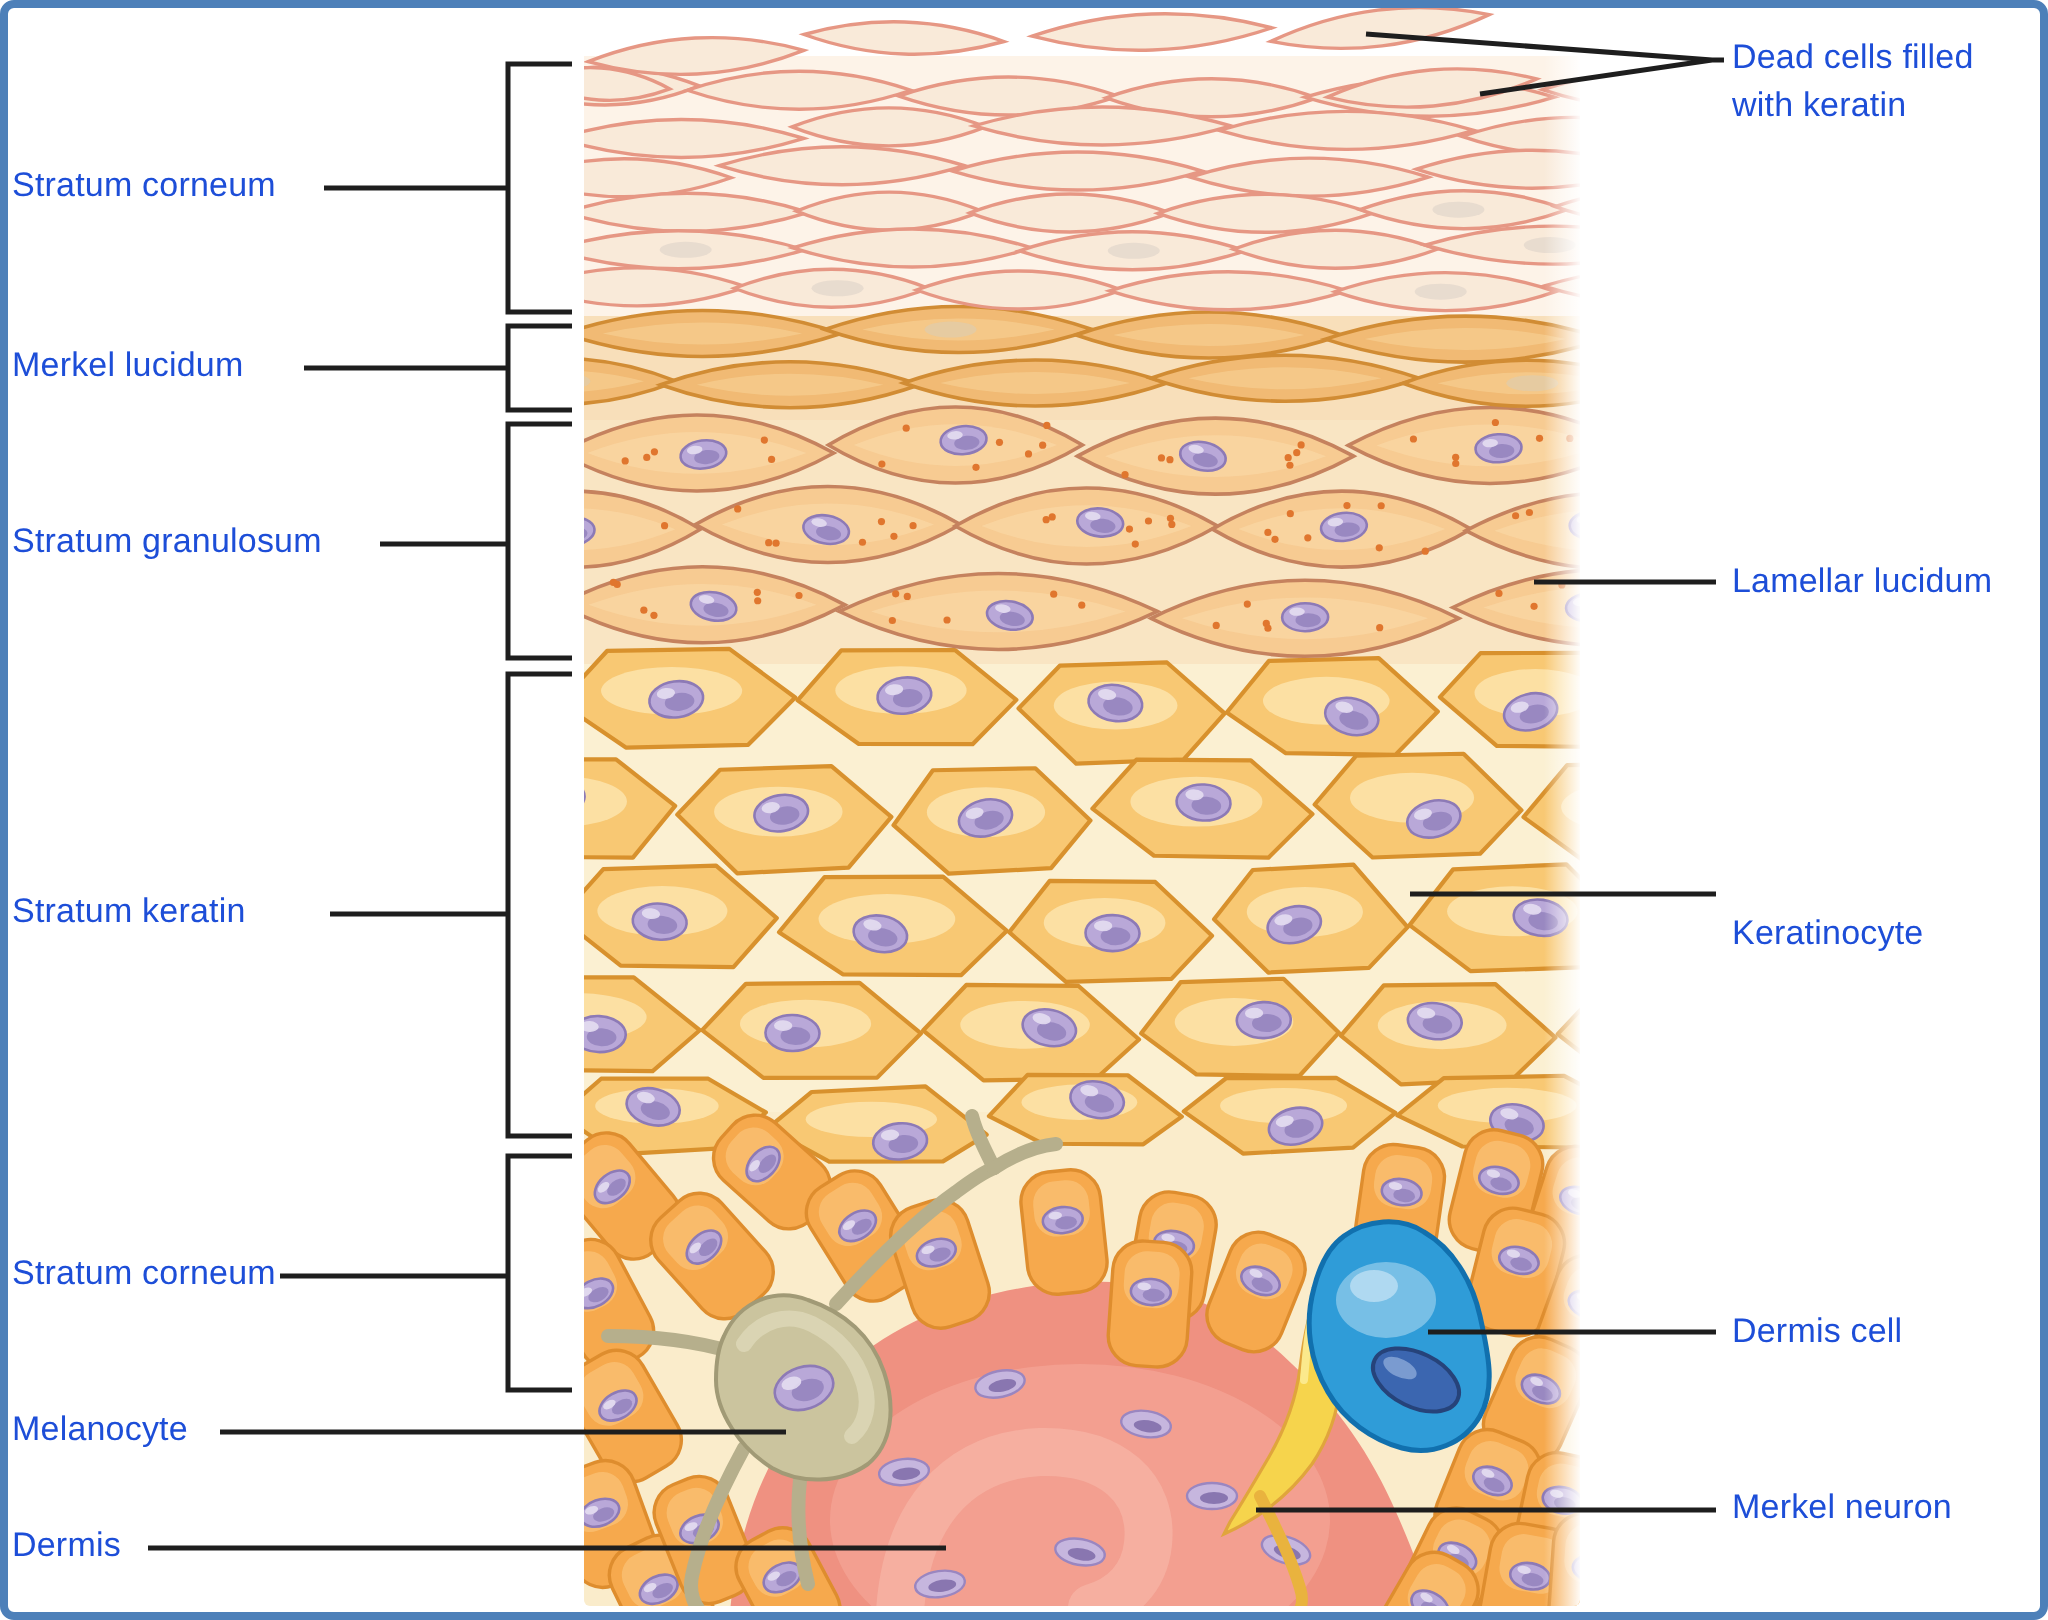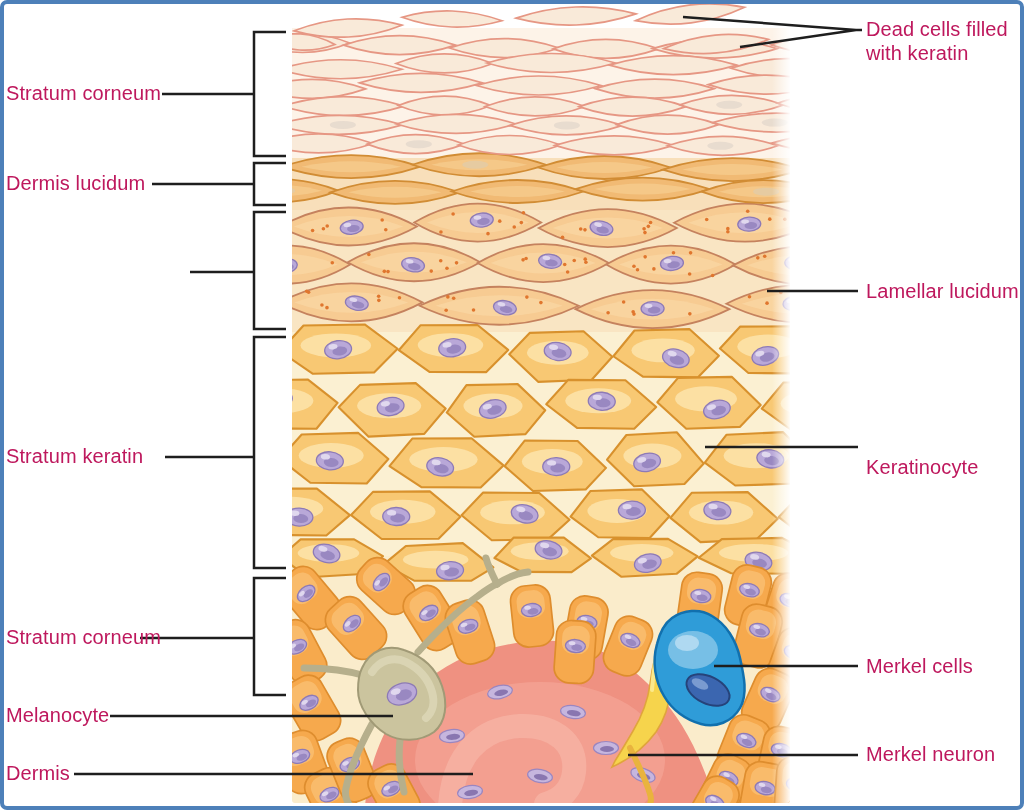--- a/index.html
+++ b/index.html
@@ -1,21 +1,21 @@
 <!DOCTYPE html>
 <html><head>
 <meta charset="utf-8">
 <style>
   html,body{margin:0;padding:0;width:1024px;height:810px;background:#ffffff;overflow:hidden;
     font-family:"Liberation Sans", sans-serif;}
   #stage{position:relative;width:1024px;height:810px;background:#ffffff;}
   #frame{position:absolute;inset:0;border:4px solid #4d80b9;border-radius:7px;box-sizing:border-box;
     pointer-events:none;z-index:5;}
   #skin-svg{position:absolute;left:0;top:0;z-index:1;}
-  .lbl{position:absolute;color:#be185d;font-size:20px;line-height:22px;letter-spacing:.1px;
+  .lbl{position:absolute;color:#1d4ed8;font-size:17px;line-height:22px;letter-spacing:.1px;
     white-space:nowrap;z-index:3;}
   .lbl.wrap{white-space:normal;line-height:24px;}
 </style>
 </head>
 <body>
 
 <div id="stage">
 
   <svg id="skin-svg" width="1024" height="810" viewBox="0 0 1024 810">
     <defs>
@@ -627,26 +627,27 @@
         <line x1="74" y1="774" x2="473" y2="774" stroke="#1e1e1e" stroke-width="2.5" fill="none"></line>
         <path d="M683,17 L856,30 L740,47 M856,30 L862,30" stroke="#1e1e1e" stroke-width="2.5" fill="none"></path>
         <line x1="767" y1="291" x2="858" y2="291" stroke="#1e1e1e" stroke-width="2.5" fill="none"></line>
         <line x1="705" y1="447" x2="858" y2="447" stroke="#1e1e1e" stroke-width="2.5" fill="none"></line>
         <line x1="714" y1="666" x2="858" y2="666" stroke="#1e1e1e" stroke-width="2.5" fill="none"></line>
         <line x1="628" y1="755" x2="858" y2="755" stroke="#1e1e1e" stroke-width="2.5" fill="none"></line>
       </g>
   </svg>
 
   <div class="lbl" style="left:6px;top:82px">Stratum corneum</div>
-  <div class="lbl" style="left:6px;top:172px">Dermis lucidum</div>
+  <div class="lbl" style="left:6px;top:172px">Merkel lucidum</div>
+  <div class="lbl" style="left:6px;top:260px">Stratum granulosum</div>
   <div class="lbl" style="left:6px;top:445px">Stratum keratin</div>
   <div class="lbl" style="left:6px;top:626px">Stratum corneum</div>
   <div class="lbl" style="left:6px;top:704px">Melanocyte</div>
   <div class="lbl" style="left:6px;top:762px">Dermis</div>
 
   <div class="lbl wrap" style="left:866px;top:17px;width:152px">Dead cells filled with keratin</div>
   <div class="lbl" style="left:866px;top:280px">Lamellar lucidum</div>
   <div class="lbl" style="left:866px;top:456px">Keratinocyte</div>
-  <div class="lbl" style="left:866px;top:655px">Merkel cells</div>
+  <div class="lbl" style="left:866px;top:655px">Dermis cell</div>
   <div class="lbl" style="left:866px;top:743px">Merkel neuron</div>
 
   <div id="frame" style="border-color: rgb(77, 128, 185);"></div>
 </div>
 
 </body></html>

